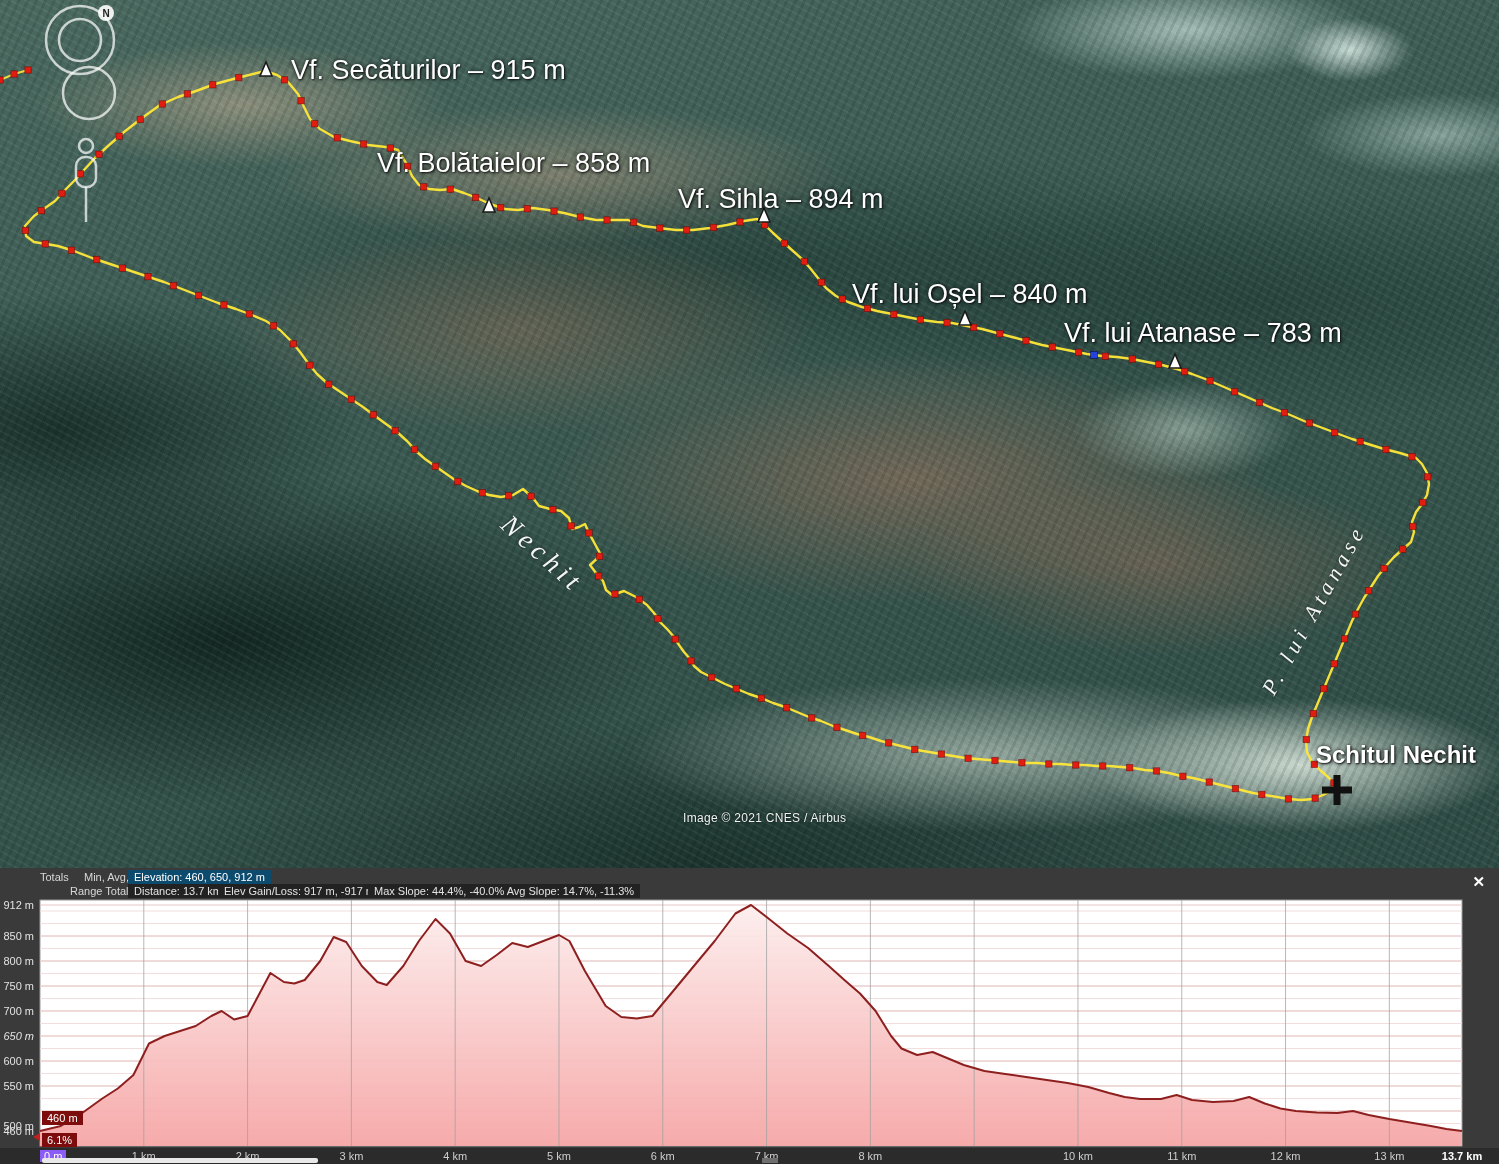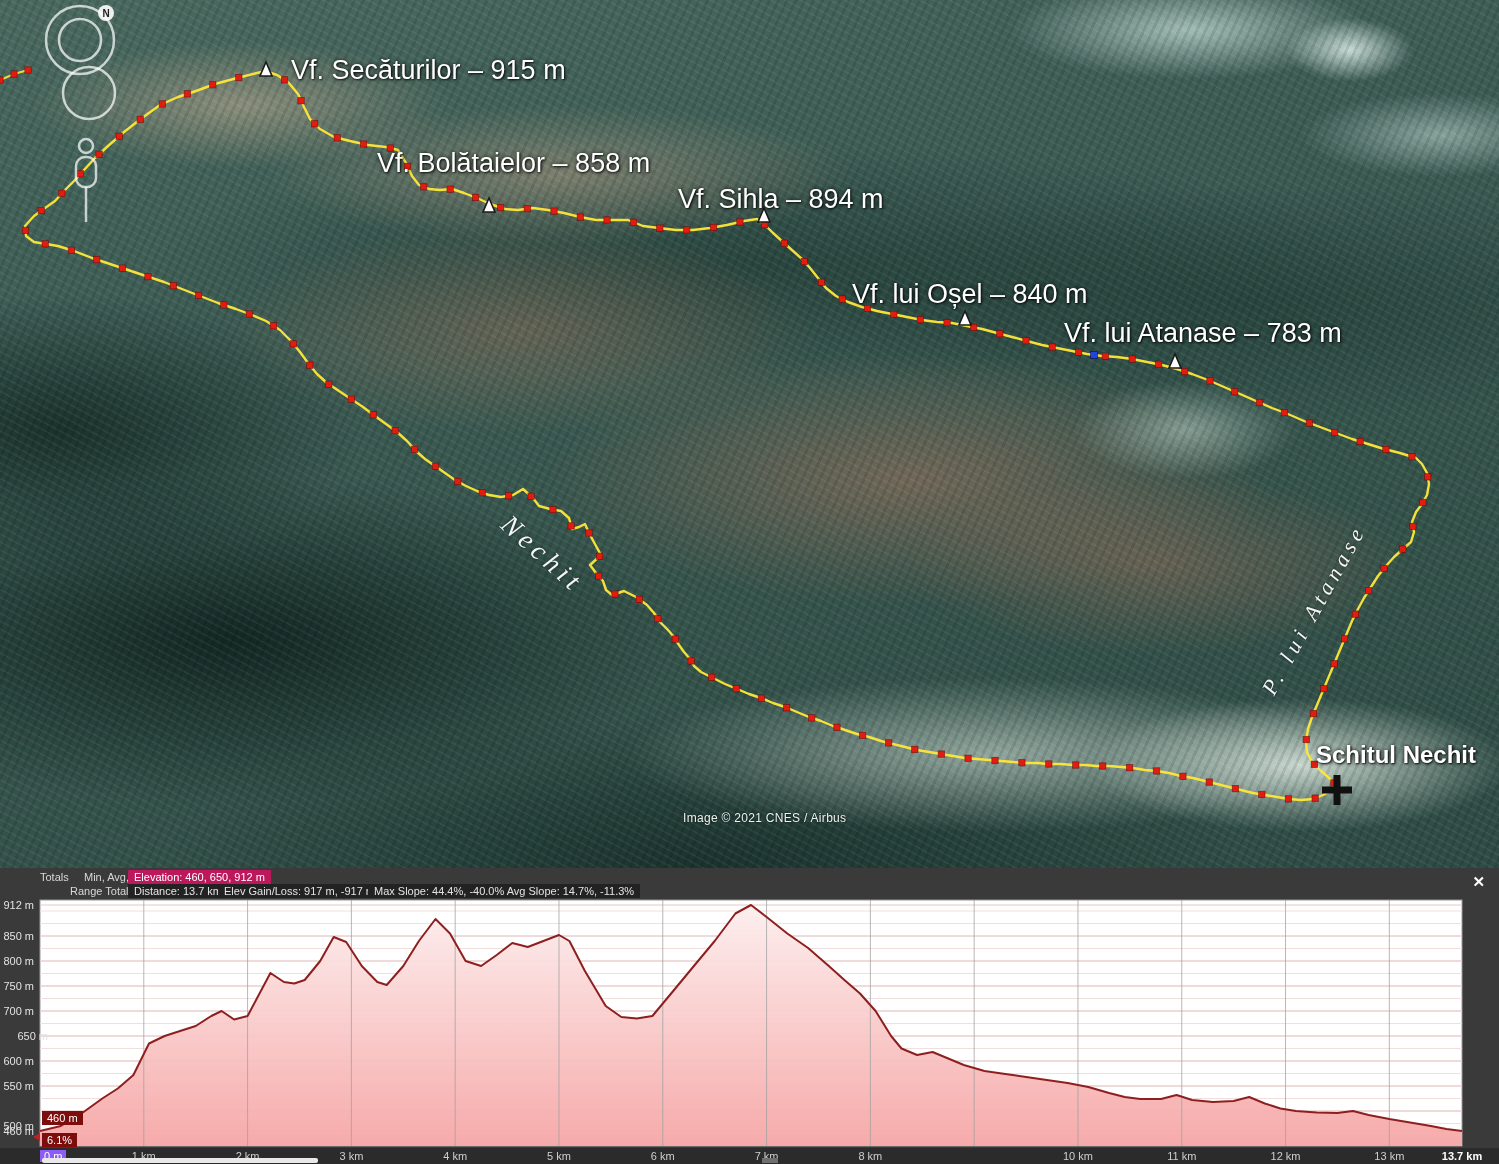--- a/index.html
+++ b/index.html
@@ -41,21 +41,21 @@
     text-shadow:0 0 3px rgba(0,0,0,.6);transform-origin:0 50%;}
   .attribution{position:absolute;z-index:5;color:#eef4f0;font-size:12px;letter-spacing:.3px;
     text-shadow:0 0 2px rgba(0,0,0,.8);}
   .ge-logo{position:absolute;z-index:5;color:#fff;font-size:40px;letter-spacing:.5px;
     text-shadow:0 1px 4px rgba(0,0,0,.45),0 0 2px rgba(0,0,0,.3);}
   .nav{position:absolute;right:0;top:0;z-index:6;}
   
   .panel{position:absolute;left:0;top:868px;width:1499px;height:296px;background:#3a3a3a;}
   .panel .hdr-item{position:absolute;color:#d8d8d8;font-size:11px;white-space:nowrap;}
   .panel .chip{background:#222;padding:1px 6px;border-radius:1px;color:#e4e4e4;}
-  .panel .chip.red{background:#be185d;color:#fff;}
+  .panel .chip.red{background:#0c4a6e;color:#fff;}
   .close-btn{position:absolute;right:14px;top:6px;color:#fff;font-size:15px;font-weight:bold;
     z-index:9;cursor:pointer;line-height:1;}
   .chart-wrap{position:absolute;left:0;top:0;width:1316px;height:296px;}
   .badge{position:absolute;background:#7d0d0d;color:#fff;font-size:11px;padding:1px 5px;z-index:8;white-space:nowrap;}
   .xaxis{position:absolute;left:0;top:280px;width:1499px;height:16px;background:#2b2b2b;z-index:7;}
   .xaxis .xtick{position:absolute;top:2px;color:#cfcfcf;font-size:11px;transform:translateX(-50%);white-space:nowrap;}
   .xaxis .xtick.first{transform:none;background:#8b5cf6;color:#fff;padding:0 4px;}
   .xaxis .xtick.last{color:#fff;font-weight:bold;}
   .scrollrow{position:absolute;left:0;top:296px;width:1499px;height:0;}
   .scroll-thumb{position:absolute;left:42px;top:-6px;width:276px;height:5px;background:#e9e9e9;border-radius:2px;z-index:8;}
@@ -310,21 +310,21 @@
           <line x1="1389.3430656934306" y1="32" x2="1389.3430656934306" y2="278" stroke="#9f9f9f" stroke-width="1" opacity="0.75"></line>
           <path d="M40,263L60.8,258.0L81.5,245.5L102.3,230.5L117.8,220.5L133.4,207.0L149.0,175.5L164.6,168.0L180.1,163.0L195.7,158.0L211.3,148.0L221.6,143.0L234.1,151.5L247.6,148.0L270.4,105.0L283.9,114.0L294.3,115.5L304.7,112.0L320.2,93.0L333.7,69.0L346.2,74.0L361.8,98.0L377.3,114.0L386.7,117.0L403.3,98.0L418.9,73.0L435.5,51.0L450.0,65.5L465.6,93.0L481.1,98.0L496.7,87.0L512.3,75.0L527.8,79.0L543.4,73.0L559.0,67.0L569.4,73.0L584.9,103.0L605.7,138.0L621.3,149.0L636.8,150.5L652.4,148.0L673.2,123.0L693.9,98.0L714.7,73.0L735.4,45.5L751.0,37.0L766.6,49.0L787.3,65.5L808.1,80.0L828.8,98.0L844.4,112.0L860.0,125.5L875.6,143.0L891.1,168.0L901.5,180.5L917.1,187.0L932.6,184.0L948.2,190.5L963.8,197.0L984.5,203.0L1005.3,206.0L1026.1,209.0L1046.8,212.0L1067.6,215.0L1088.3,219.0L1109.1,225.0L1124.7,229.0L1140.2,231.0L1161.0,231.0L1176.6,227.0L1192.1,232.0L1212.9,234.0L1233.6,233.0L1249.2,229.0L1264.8,235.5L1280.4,240.5L1295.9,243.0L1316.7,244.5L1337.4,245.0L1353.0,243.0L1368.6,247.0L1389.3,251.0L1410.1,254.5L1430.9,258.0L1446.4,261.0L1462.0,263.0" fill="none" stroke="#8e1f1f" stroke-width="2" stroke-linejoin="round"></path>
           <path d="M33,269 l7,-4 l0,8 z" fill="#c02020"></path>
         </svg>
       <div id="ylabels">
           <div class="ylab" style="left: 2px; top: 37px;">912 m</div>
           <div class="ylab" style="left: 2px; top: 68px;">850 m</div>
           <div class="ylab" style="left: 2px; top: 93px;">800 m</div>
           <div class="ylab" style="left: 2px; top: 118px;">750 m</div>
           <div class="ylab" style="left: 2px; top: 143px;">700 m</div>
-          <div class="ylab" style="left: 16px; top: 168px;">650 m</div>
+          <div class="ylab" style="left: 2px; top: 168px; font-style: italic;">650 m</div>
           <div class="ylab" style="left: 2px; top: 193px;">600 m</div>
           <div class="ylab" style="left: 2px; top: 218px;">550 m</div>
           <div class="ylab" style="left: 2px; top: 243px; margin-top: 15px;">500 m</div>
           <div class="ylab" style="left: 2px; top: 263px;">460 m</div>
         </div>
       <div class="badge" style="left:42px;top:243px;">460 m</div>
       <div class="badge" style="left:42px;top:265px;">6.1%</div>
       <div class="xaxis" id="xaxis">
           <div class="xtick first" style="left: 40px;">0 m</div>
           <div class="xtick" style="left: 143.796px;">1 km</div>

